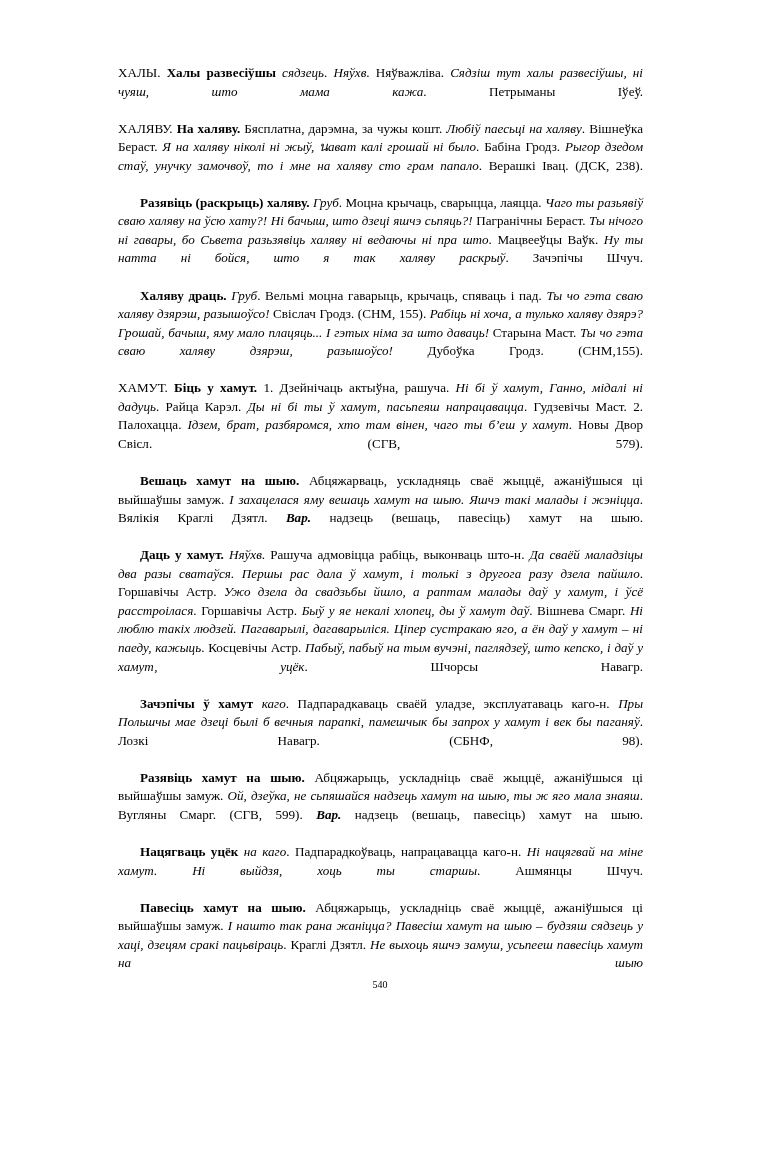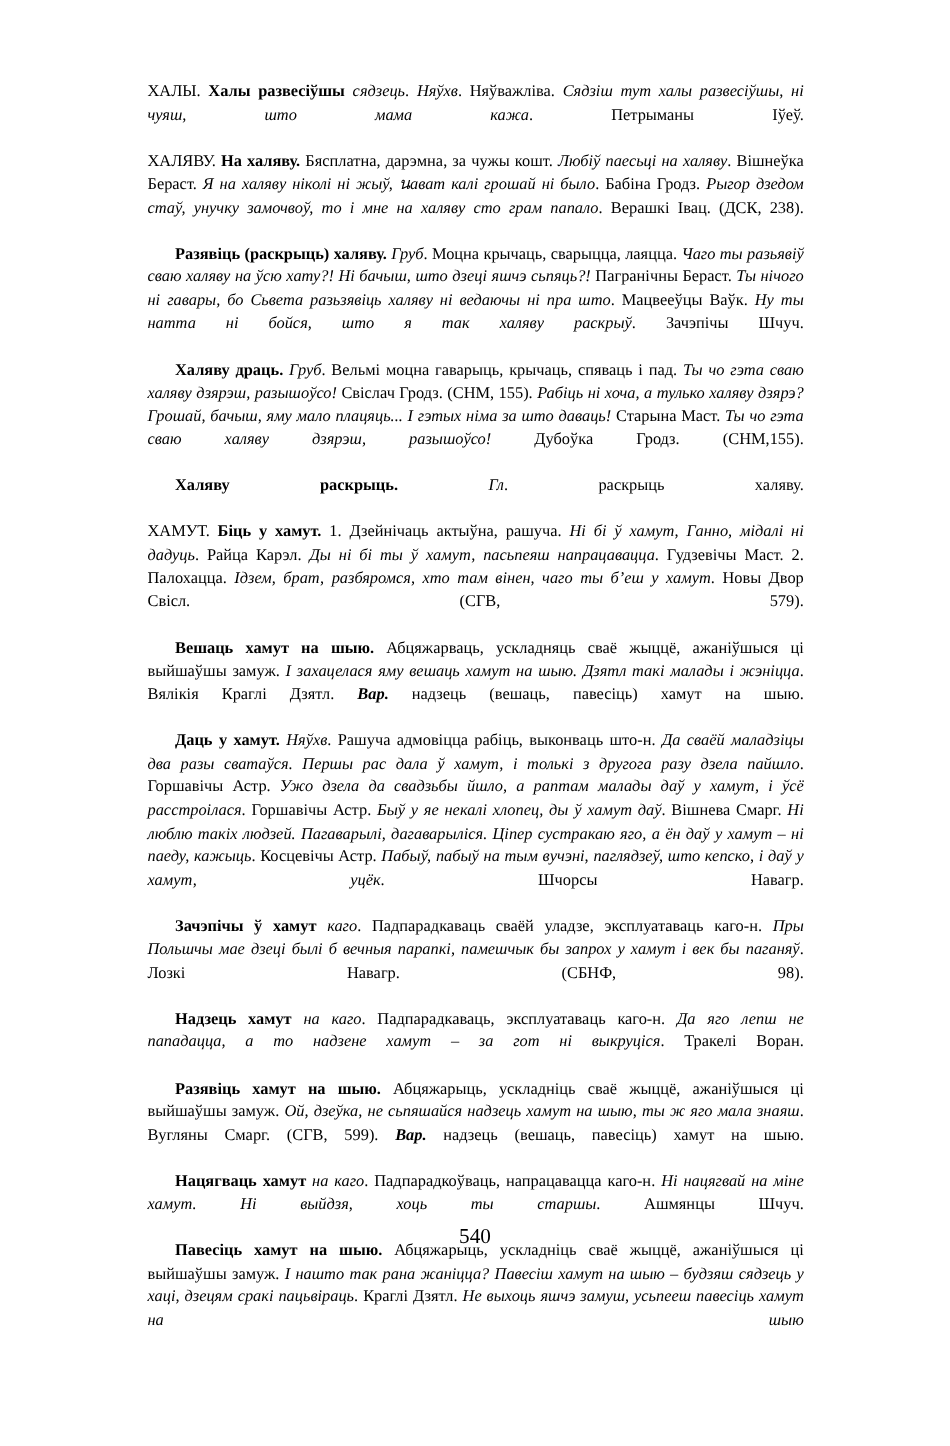--- a/index.html
+++ b/index.html
@@ -53,46 +53,44 @@
   .bi {
     font-weight: bold;
     font-style: italic;
   }
   .folio {
     position: absolute;
     left: 0;
     top: 979px;
     width: 760px;
     text-align: center;
-    font-size: 17px;
+    font-size: 10px;
     font-family: "Liberation Serif", "DejaVu Serif", serif;
   }
   
   .entry::after {
     content: "";
     display: inline-block;
     width: 100%;
   }
 </style>
 </head>
 <body>
 
 <div class="page">
 
   <div class="text-block" id="text-column">
       <p class="entry hang"><span>ХАЛЫ. </span><span class="bold">Халы развесіўшы </span><span class="ital">сядзець</span><span>. </span><span class="ital">Няўхв</span><span>. Няўважліва. </span><span class="ital">Сядзіш тут халы развесіўшы, ні чуяш, што мама кажа</span><span>. Петрыманы Іўеў.</span></p>
       <p class="entry hang"><span>ХАЛЯВУ. </span><span class="bold">На халяву. </span><span>Бясплатна, дарэмна, за чужы кошт. </span><span class="ital">Любіў паесьці на халяву</span><span>. Вішнеўка Бераст. </span><span class="ital">Я на халяву ніколі ні жыў, นават калі грошай ні было</span><span>. Бабіна Гродз. </span><span class="ital">Рыгор дзедом стаў, унучку замочвоў, то і мне на халяву сто грам папало</span><span>. Верашкі Івац. (ДСК, 238).</span></p>
       <p class="entry indent"><span class="bold">Разявіць (раскрыць) халяву. </span><span class="ital">Груб</span><span>. Моцна крычаць, сварыцца, лаяцца. </span><span class="ital">Чаго ты разьявіў сваю халяву на ўсю хату?! Ні бачыш, што дзеці яшчэ сьпяць?!</span><span> Пагранічны Бераст. </span><span class="ital">Ты нічого ні гавары, бо Сьвета разьзявіць халяву ні ведаючы ні пра што</span><span>. Мацвееўцы Ваўк. </span><span class="ital">Ну ты натта ні бойся, што я так халяву раскрыў</span><span>. Зачэпічы Шчуч.</span></p>
       <p class="entry indent"><span class="bold">Халяву драць. </span><span class="ital">Груб</span><span>. Вельмі моцна гаварыць, крычаць, спяваць і пад. </span><span class="ital">Ты чо гэта сваю халяву дзярэш, разышоўсо!</span><span> Свіслач Гродз. (СНМ, 155). </span><span class="ital">Рабіць ні хоча, а тулько халяву дзярэ? Грошай, бачыш, яму мало плацяць... І гэтых німа за што даваць!</span><span> Старына Маст. </span><span class="ital">Ты чо гэта сваю халяву дзярэш, разышоўсо!</span><span> Дубоўка Гродз. (СНМ,155).</span></p>
-      <p class="entry indent"><span class="bold">Халяву раскрыць. </span><span class="ital">Гл</span><span>. раскрыць халяву.</span></p>
       <p class="entry hang"><span>ХАМУТ. </span><span class="bold">Біць у хамут. </span><span>1. Дзейнічаць актыўна, рашуча. </span><span class="ital">Ні бі ў хамут, Ганно, мідалі ні дадуць</span><span>. Райца Карэл. </span><span class="ital">Ды ні бі ты ў хамут, пасьпеяш напрацавацца</span><span>. Гудзевічы Маст. 2. Палохацца. </span><span class="ital">Ідзем, брат, разбяромся, хто там вінен, чаго ты б’еш у хамут</span><span>. Новы Двор Свісл. (СГВ, 579).</span></p>
-      <p class="entry indent"><span class="bold">Вешаць хамут на шыю. </span><span>Абцяжарваць, ускладняць сваё жыццё, ажаніўшыся ці выйшаўшы замуж. </span><span class="ital">І захацелася яму вешаць хамут на шыю. Дзятл такі малады і жэніцца</span><span>. Вялікія Краглі Дзятл. </span><span class="bi">Вар.</span><span> надзець (вешаць, павесіць) хамут на шыю.</span></p>
+      <p class="entry indent"><span class="bold">Вешаць хамут на шыю. </span><span>Абцяжарваць, ускладняць сваё жыццё, ажаніўшыся ці выйшаўшы замуж. </span><span class="ital">І захацелася яму вешаць хамут на шыю. Яшчэ такі малады і жэніцца</span><span>. Вялікія Краглі Дзятл. </span><span class="bi">Вар.</span><span> надзець (вешаць, павесіць) хамут на шыю.</span></p>
       <p class="entry indent"><span class="bold">Даць у хамут. </span><span class="ital">Няўхв</span><span>. Рашуча адмовіцца рабіць, выконваць што-н. </span><span class="ital">Да сваёй маладзіцы два разы сватаўся. Першы рас дала ў хамут, і толькі з другога разу дзела пайшло</span><span>. Горшавічы Астр. </span><span class="ital">Ужо дзела да свадзьбы йшло, а раптам малады даў у хамут, і ўсё расстроілася</span><span>. Горшавічы Астр. </span><span class="ital">Быў у яе некалі хлопец, ды ў хамут даў</span><span>. Вішнева Смарг. </span><span class="ital">Ні люблю такіх людзей. Пагаварылі, дагаварыліся. Ціпер сустракаю яго, а ён даў у хамут – ні паеду, кажыць</span><span>. Косцевічы Астр. </span><span class="ital">Пабыў, пабыў на тым вучэні, паглядзеў, што кепско, і даў у хамут, уцёк</span><span>. Шчорсы Навагр.</span></p>
       <p class="entry indent"><span class="bold">Зачэпічы ў хамут </span><span class="ital">каго</span><span>. Падпарадкаваць сваёй уладзе, эксплуатаваць каго-н. </span><span class="ital">Пры Польшчы мае дзеці былі б вечныя парапкі, памешчык бы запрох у хамут і век бы паганяў</span><span>. Лозкі Навагр. (СБНФ, 98).</span></p>
-      <p class="entry indent"><span class="bold">Надзець хамут </span><span class="ital">на каго</span><span>. Падпарадкаваць, эксплуатаваць каго-н. </span><span class="ital">Да яго лепш не пападацца, а то надзене хамут – за гот ні выкруціся</span><span>. Тракелі Воран.</span></p>
       <p class="entry indent"><span class="bold">Разявіць хамут на шыю. </span><span>Абцяжарыць, ускладніць сваё жыццё, ажаніўшыся ці выйшаўшы замуж. </span><span class="ital">Ой, дзеўка, не сьпяшайся надзець хамут на шыю, ты ж яго мала знаяш</span><span>. Вугляны Смарг. (СГВ, 599). </span><span class="bi">Вар.</span><span> надзець (вешаць, павесіць) хамут на шыю.</span></p>
-      <p class="entry indent"><span class="bold">Нацягваць хамут </span><span class="ital">на каго</span><span>. Падпарадкоўваць, напрацавацца каго-н. </span><span class="ital">Ні нацягвай на міне хамут. Ні выйдзя, хоць ты старшы</span><span>. Ашмянцы Шчуч.</span></p>
+      <p class="entry indent"><span class="bold">Нацягваць уцёк </span><span class="ital">на каго</span><span>. Падпарадкоўваць, напрацавацца каго-н. </span><span class="ital">Ні нацягвай на міне хамут. Ні выйдзя, хоць ты старшы</span><span>. Ашмянцы Шчуч.</span></p>
       <p class="entry indent"><span class="bold">Павесіць хамут на шыю. </span><span>Абцяжарыць, ускладніць сваё жыццё, ажаніўшыся ці выйшаўшы замуж. </span><span class="ital">І нашто так рана жаніцца? Павесіш хамут на шыю – будзяш сядзець у хаці, дзецям сракі пацьвіраць</span><span>. Краглі Дзятл. </span><span class="ital">Не выхоць яшчэ замуш, усьпееш павесіць хамут на шыю</span></p>
     </div>
 
   <div class="folio">540</div>
 
 </div>
 
 </body></html>

